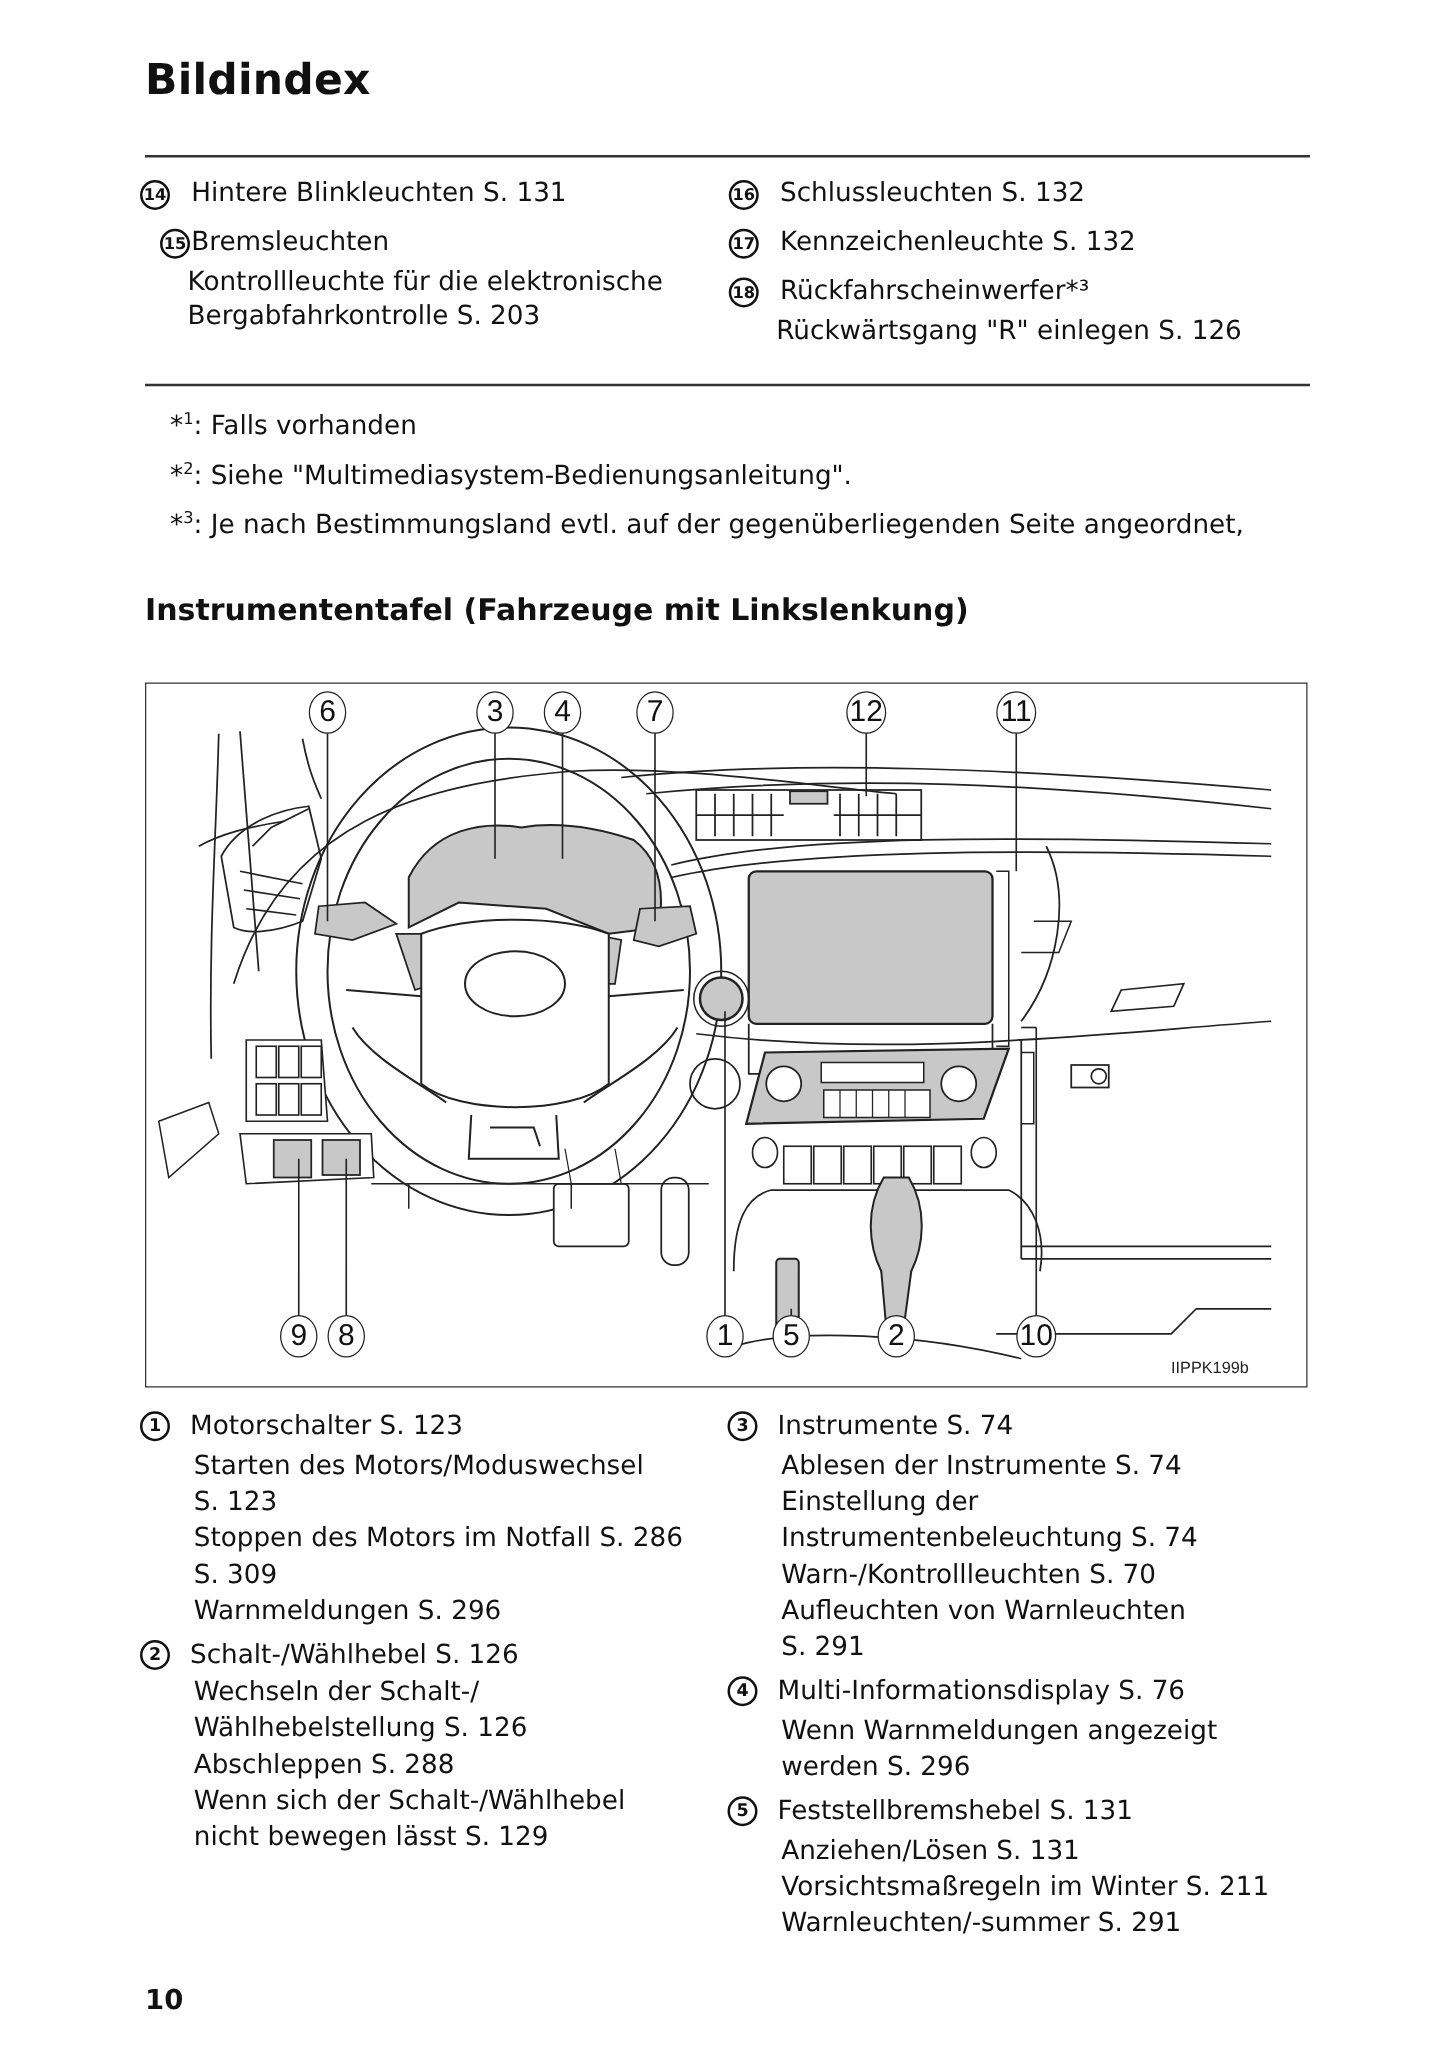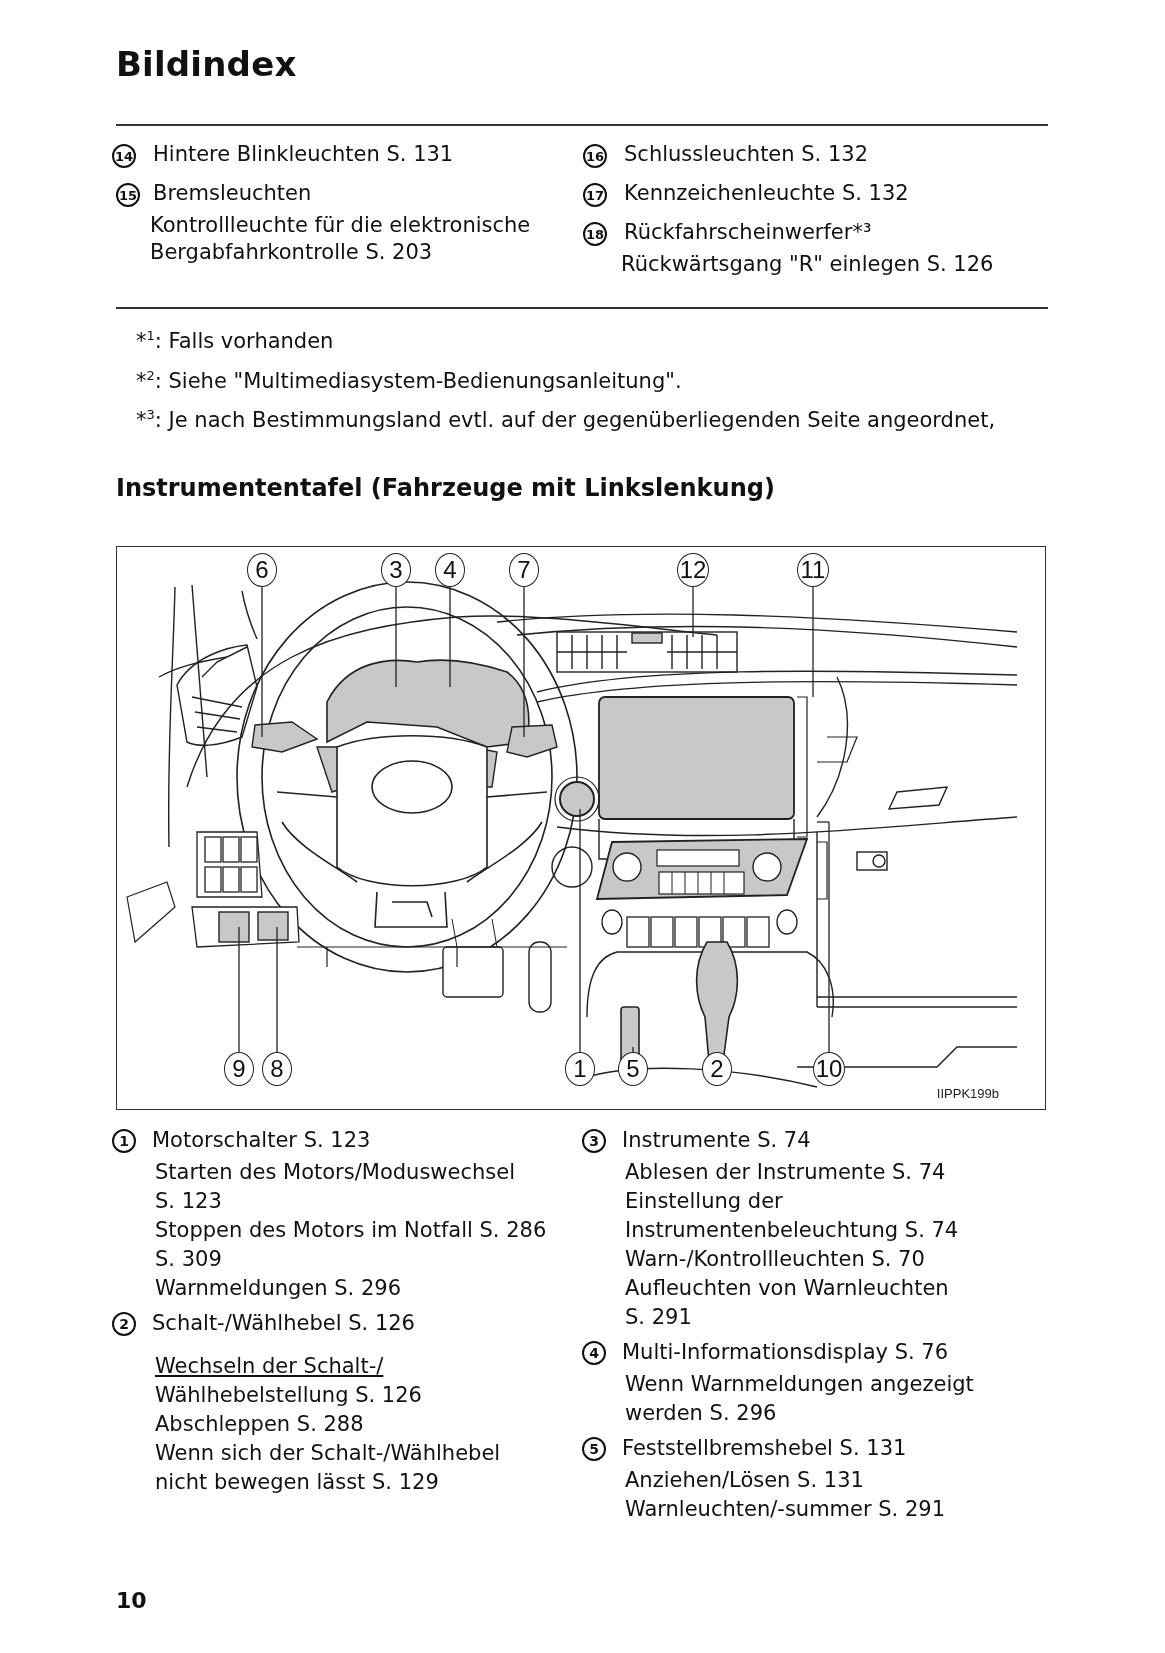--- a/index.html
+++ b/index.html
@@ -37,21 +37,21 @@
 <div class="abs title">Bildindex</div>
 
 <div class="rule" style="top:124px;"></div>
 
 <div>
   <div class="entry" style="left:112px; top:140px;">
     <span class="num big" style="left:0; top:4px;">14</span>
     <span class="txt" style="left:41px; top:0;">Hintere Blinkleuchten S. 131</span>
   </div>
   <div class="entry" style="left:112px; top:179px;">
-    <span class="num big" style="left:4px; top:4px;">15</span>
+    <span class="num big" style="left:16px; top:4px;">15</span>
     <span class="txt" style="left:41px; top:0;">Bremsleuchten</span>
     <span class="txt" style="left:38px; top:32px;">Kontrollleuchte für die elektronische</span>
     <span class="txt" style="left:38px; top:59px;">Bergabfahrkontrolle S. 203</span>
   </div>
 </div>
 
 <div>
   <div class="entry" style="left:583px; top:140px;">
     <span class="num big" style="left:0; top:4px;">16</span>
     <span class="txt" style="left:41px; top:0;">Schlussleuchten S. 132</span>
@@ -228,21 +228,21 @@
     <span class="main">Motorschalter S. 123</span>
     <span class="sub" style="margin-top:3px;">Starten des Motors/Moduswechsel</span>
     <span class="sub">S. 123</span>
     <span class="sub">Stoppen des Motors im Notfall S. 286</span>
     <span class="sub">S. 309</span>
     <span class="sub">Warnmeldungen S. 296</span>
   </div>
   <div class="item">
     <span class="num">2</span>
     <span class="main">Schalt-/Wählhebel S. 126</span>
-    <span class="sub" style="margin-top:14px;text-decoration:underline;">Wechseln der Schalt-/</span>
+    <span class="sub" style="margin-top:1px;">Wechseln der Schalt-/</span>
     <span class="sub">Wählhebelstellung S. 126</span>
     <span class="sub">Abschleppen S. 288</span>
     <span class="sub">Wenn sich der Schalt-/Wählhebel</span>
     <span class="sub">nicht bewegen lässt S. 129</span>
   </div>
 </div>
 
 <div class="list" style="left:582px; top:1126px; width:470px;">
   <div class="item">
     <span class="num">3</span>
@@ -257,17 +257,18 @@
   <div class="item">
     <span class="num">4</span>
     <span class="main">Multi-Informationsdisplay S. 76</span>
     <span class="sub" style="margin-top:3px;">Wenn Warnmeldungen angezeigt</span>
     <span class="sub">werden S. 296</span>
   </div>
   <div class="item">
     <span class="num">5</span>
     <span class="main">Feststellbremshebel S. 131</span>
     <span class="sub" style="margin-top:3px;">Anziehen/Lösen S. 131</span>
+    <span class="sub">Vorsichtsmaßregeln im Winter S. 211</span>
     <span class="sub">Warnleuchten/-summer S. 291</span>
   </div>
 </div>
 
 <div class="pageno">10</div>
 
 </body></html>

